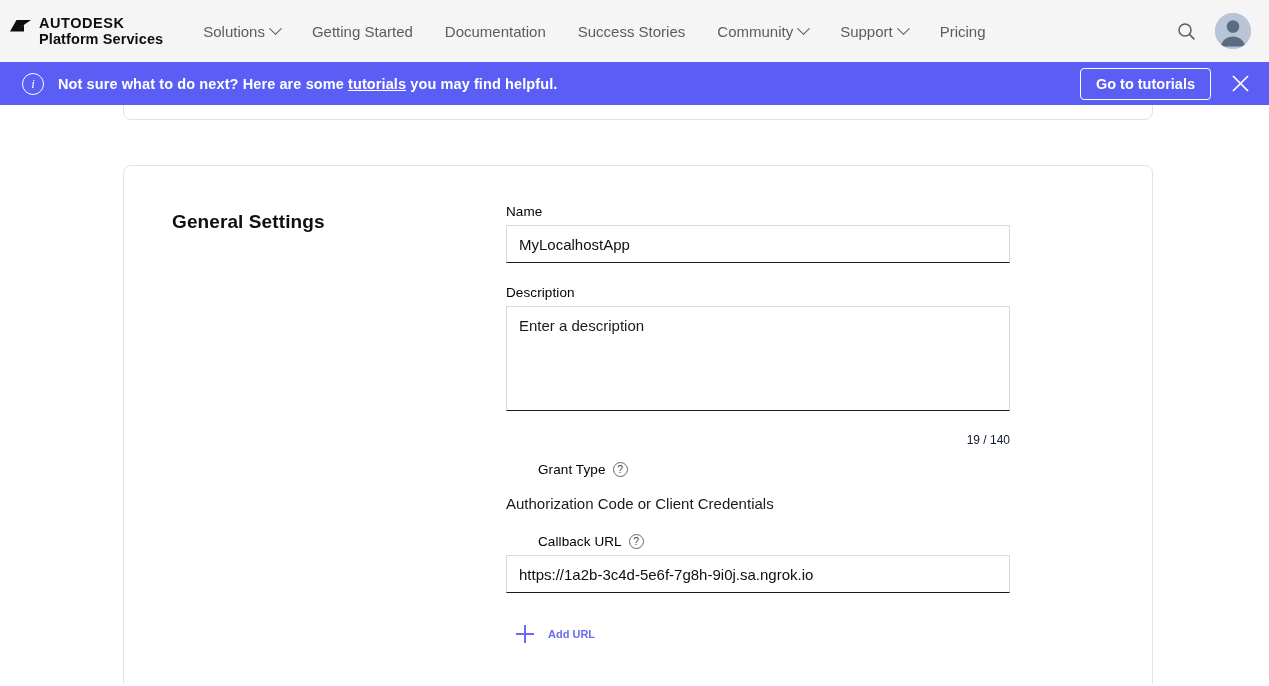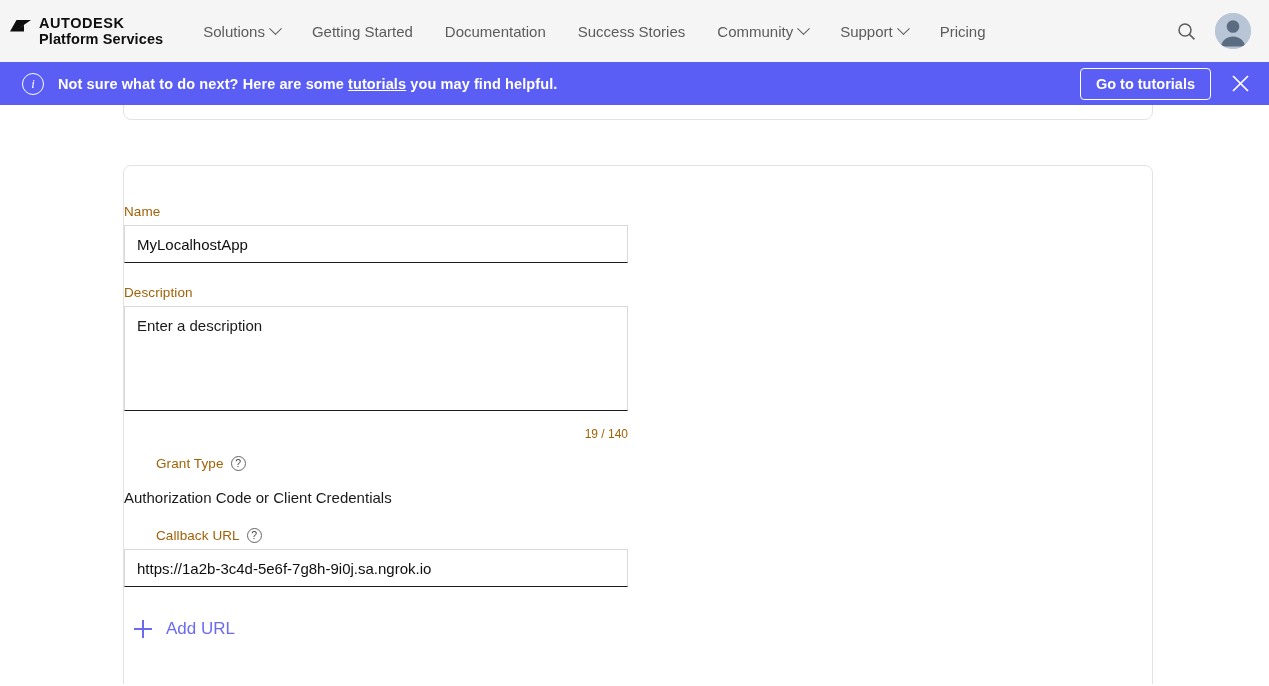--- a/index.html
+++ b/index.html
@@ -190,21 +190,21 @@
   }
   .fields {
     flex: 1 1 auto;
     padding-right: 48px;
     max-width: 552px;
   }
   .field { margin-bottom: 0; }
   .field-label {
     display: block;
     font-size: 13.5px;
-    color: #a16207;
+    color: #000000;
     margin-bottom: 6px;
     letter-spacing: 0.1px;
   }
   .label-row {
     display: flex;
     align-items: center;
     gap: 7px;
     margin-bottom: 6px;
     margin-left: 32px;
   }
@@ -248,22 +248,22 @@
     border: 1px solid #d9d9d9;
     border-bottom: 1.5px solid #1a1a1a;
     border-radius: 0;
     outline: none;
     resize: none;
     line-height: 1.35;
   }
   .char-count {
     text-align: right;
     font-size: 12px;
-    color: #a16207;
-    margin-top: 16px;
+    color: #0f172a;
+    margin-top: 22px;
   }
   .static-value {
     font-size: 15px;
     color: #1a1a1a;
     padding-top: 12px;
   }
   .spacer-24 { height: 22px; }
   .spacer-18 { height: 15px; }
   .add-url {
     display: inline-flex;
@@ -282,22 +282,23 @@
     flex: 0 0 auto;
   }
   .plus-icon::before, .plus-icon::after {
     content: "";
     position: absolute;
     background: #6b6bf0;
   }
   .plus-icon::before { left: 0; right: 0; top: 8px; height: 1.8px; }
   .plus-icon::after { top: 0; bottom: 0; left: 8px; width: 1.8px; }
   .add-url-label {
-    font-size: 17px;
+    font-size: 11px;
     color: #6b6bf0;
+    font-weight: bold;
   }
 </style>
 </head>
 <body>
 
 <div class="topnav">
 
   <a class="brand" href="#">
     <span class="brand-mark">
       <svg width="22" height="12" viewBox="0 0 22 12" aria-hidden="true">
@@ -370,20 +371,21 @@
   </div>
 </div>
 
 <div class="page">
 
   <div class="card-stub"></div>
 
   <div class="card">
     <div class="card-inner">
 
+      <h2 class="section-title">General Settings</h2>
 
       <div class="fields">
 
         
         <div class="field">
           <label class="field-label">Name</label>
           <input class="text-input" type="text" value="MyLocalhostApp" style="">
         </div>
 
         <div class="spacer-24"></div>

